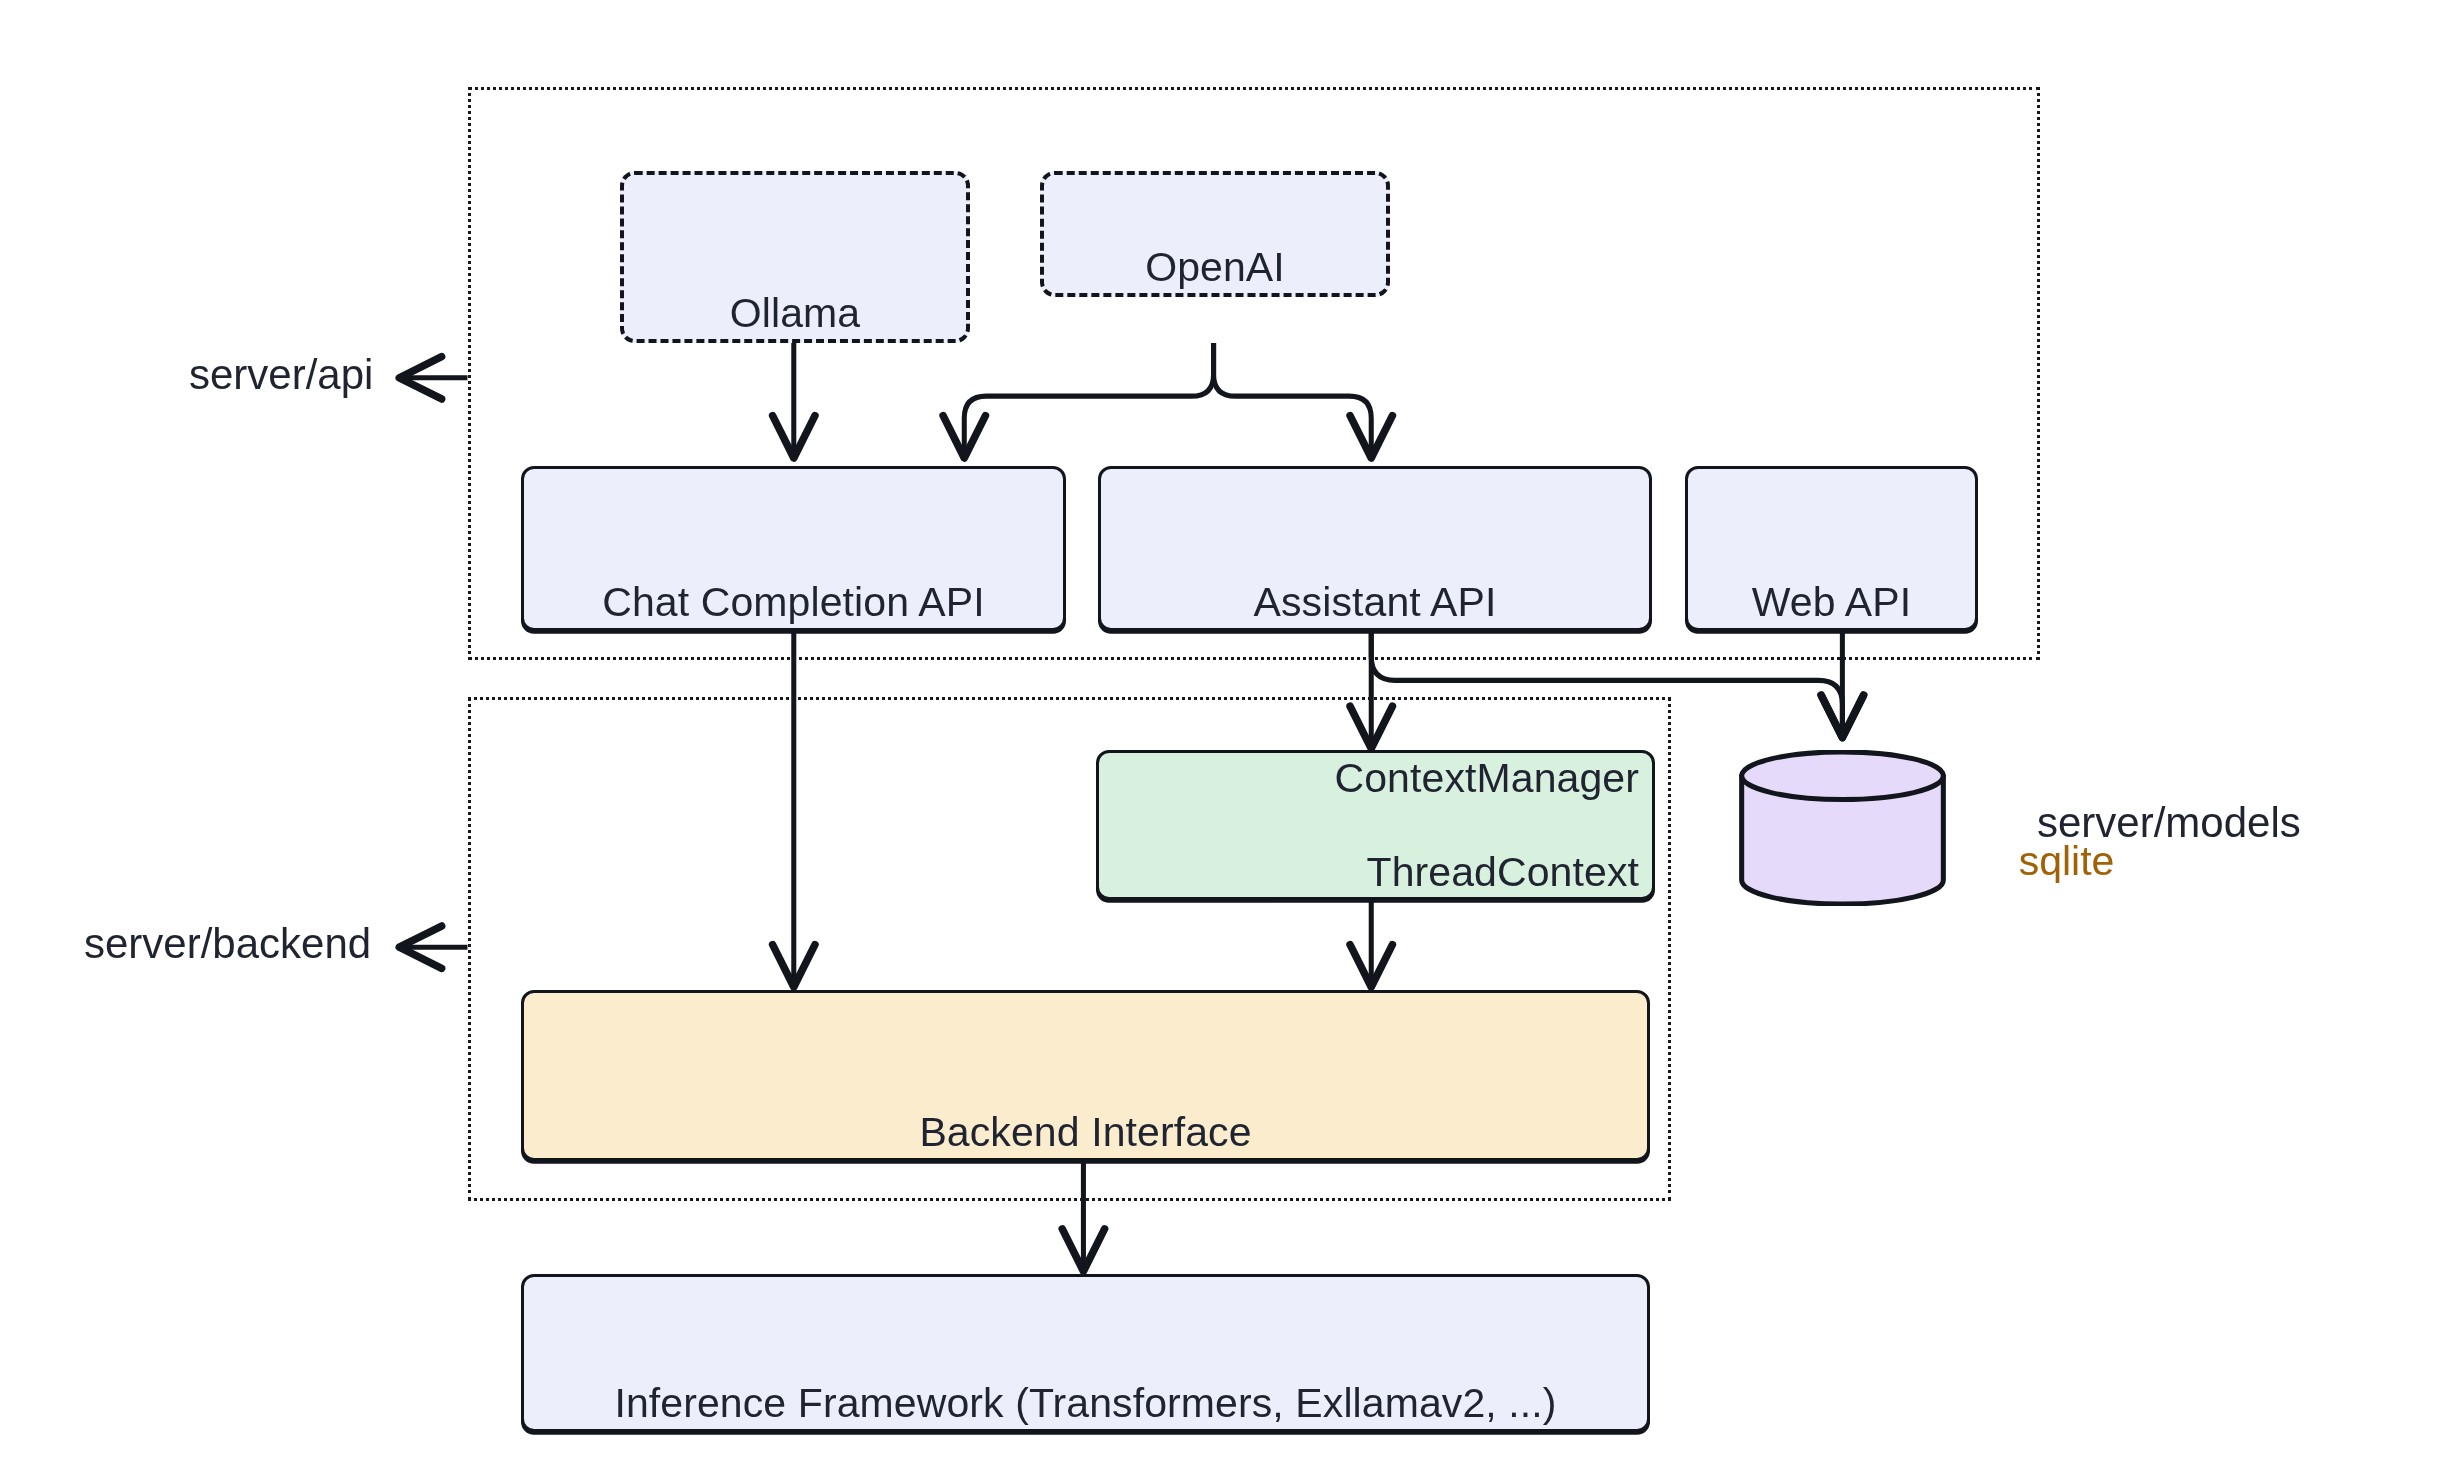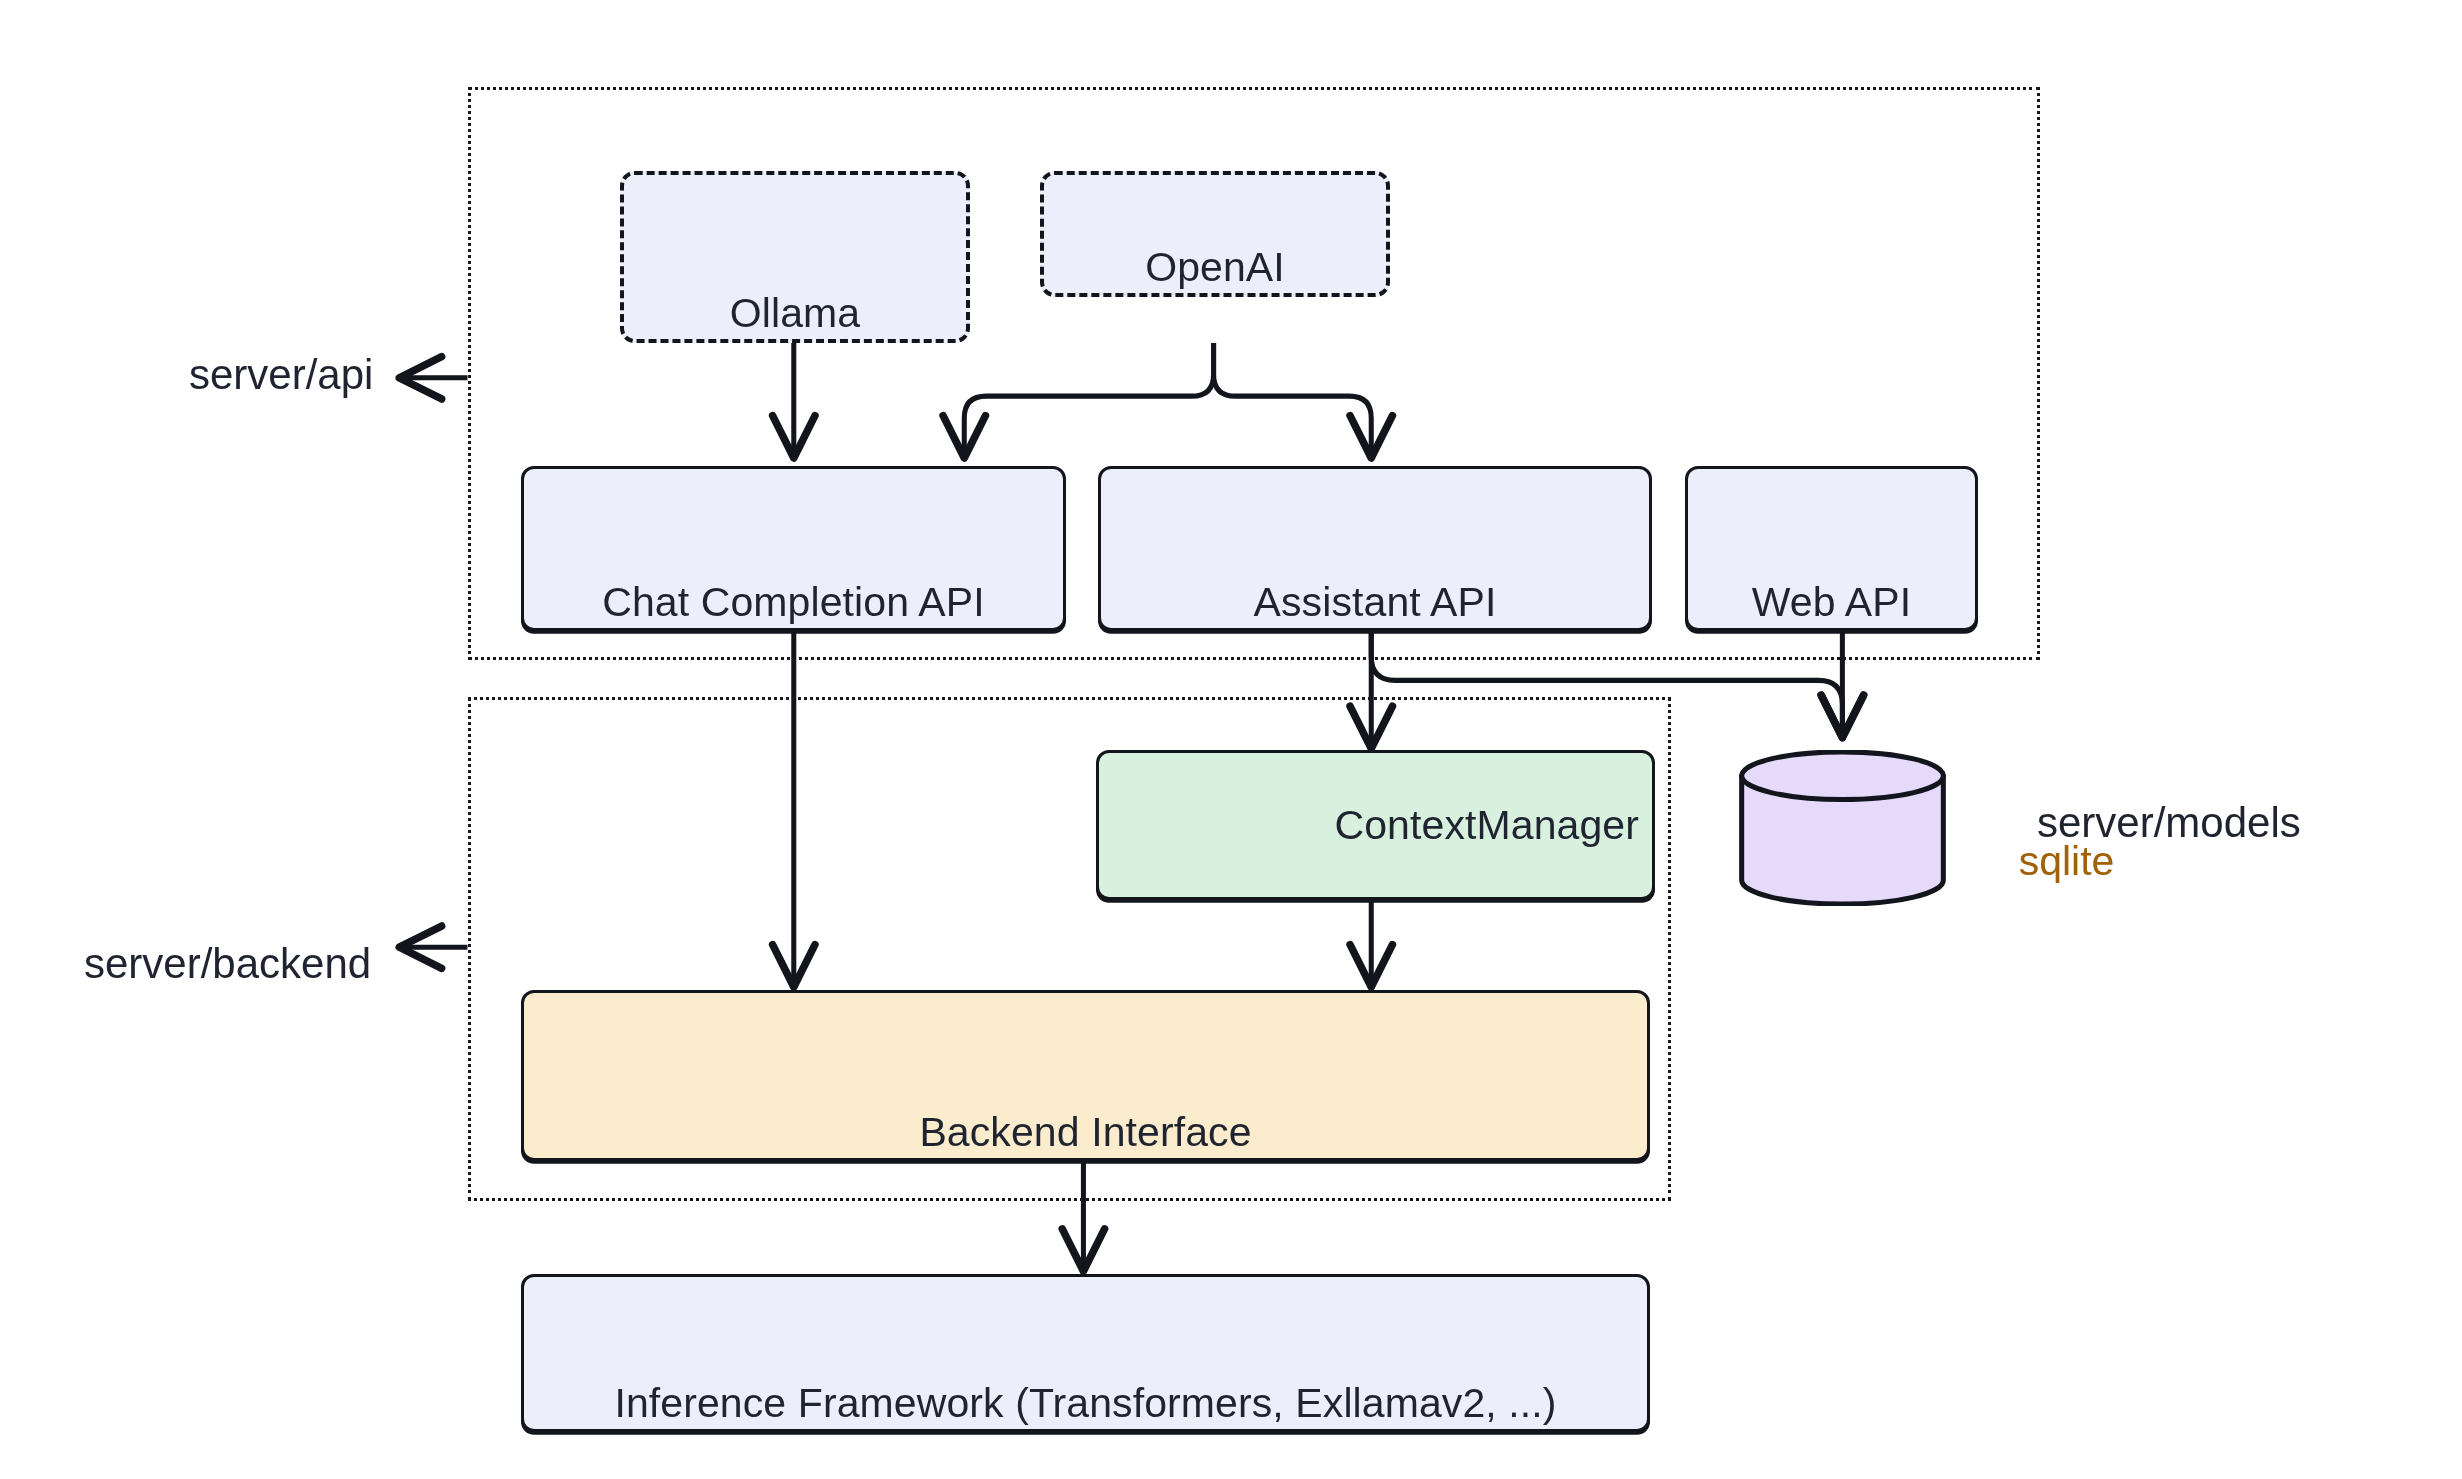--- a/index.html
+++ b/index.html
@@ -154,38 +154,39 @@
   <div class="node node-solid fill-blue" style="left:1098px; top:466px; width:554px; height:165px;">
     <span class="node-label">Assistant API</span>
   </div>
 
   <div class="node node-solid fill-blue" style="left:1685px; top:466px; width:293px; height:165px;">
     <span class="node-label">Web API</span>
   </div>
 
   <div class="node node-solid fill-green" style="left:1096px; top:750px; width:559px; height:150px; flex-direction:column;gap:36px;">
     <span class="node-label two-line">ContextManager</span>
+    <span class="node-label two-line">ThreadContext</span>
   </div>
 
   <div class="cylinder" style="left:1738px; top:750px; width:209px; height:156px;">
     <svg width="209" height="156" viewBox="0 0 228 170">
       <path d="M4,28 L4,142 A110,26 0 0 0 224,142 L224,28 Z" fill="#e5daf9" stroke="#12151c" stroke-width="5.5" stroke-linejoin="round"></path>
       <ellipse cx="114" cy="28" rx="110" ry="26" fill="#e5daf9" stroke="#12151c" stroke-width="5.5"></ellipse>
     </svg>
     <span class="cyl-label" style="top:88px;">sqlite</span>
   </div>
 
   <div class="node node-solid fill-yellow" style="left:521px; top:990px; width:1129px; height:171px;">
     <span class="node-label">Backend Interface</span>
   </div>
 
   <div class="node node-solid fill-blue" style="left:521px; top:1274px; width:1129px; height:158px;">
     <span class="node-label">Inference Framework (Transformers, Exllamav2, ...)</span>
   </div>
 
   <div class="caption" style="left:189px; top:351px;">server/api</div>
 
-  <div class="caption" style="left:84px; top:920px;margin-top:20px;">server/backend</div>
+  <div class="caption" style="left:84px; top:920px;">server/backend</div>
 
   <div class="caption" style="left:2037px; top:799px;">server/models</div>
 
 </div>
 
 
 </body></html>

